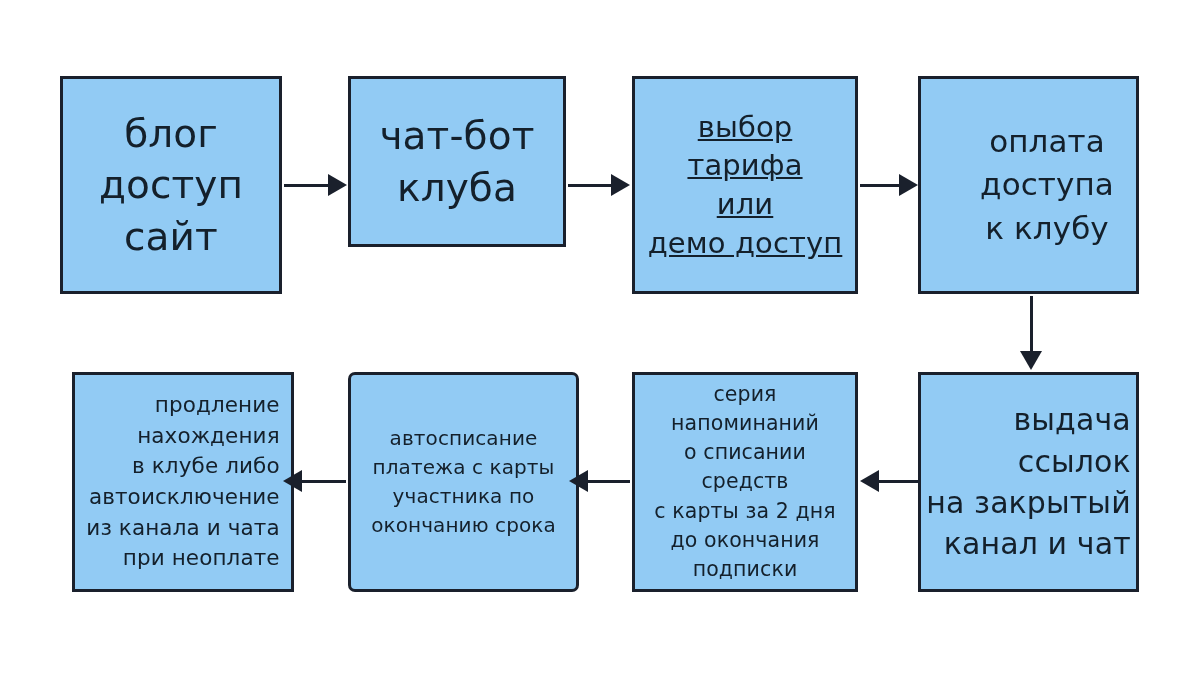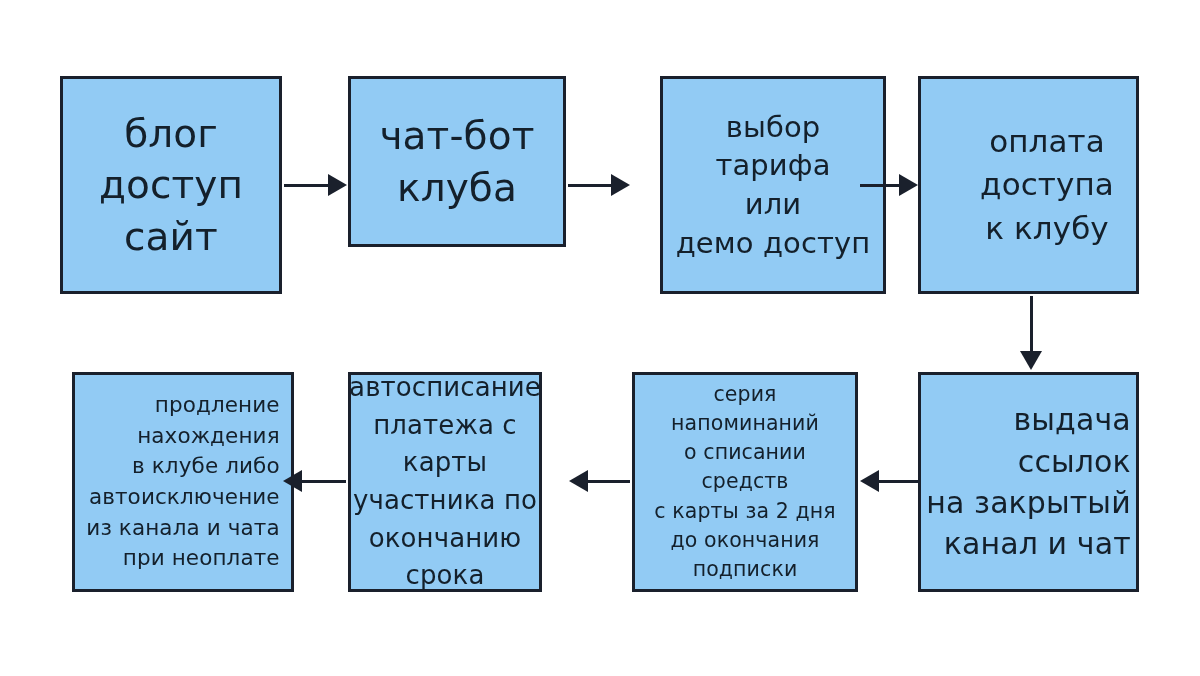--- a/index.html
+++ b/index.html
@@ -35,25 +35,25 @@
     font-family: "DejaVu Sans", "Liberation Sans", sans-serif;
     font-weight: 400;
     line-height: 1.18;
     letter-spacing: 0.1px;
     white-space: pre-line;
     padding: 2px 4px;
   }
   
   #node-blog      { left: 60px;  top: 76px;  width: 222px; height: 218px; font-size: 39px; line-height: 1.32; }
   #node-chatbot   { left: 348px; top: 76px;  width: 218px; height: 171px; font-size: 39px; line-height: 1.32; }
-  #node-tariff    { left: 660px; top: 76px;  width: 226px; height: 218px; font-size: 29px; line-height: 1.33; }
+  #node-tariff    { left: 632px; top: 76px;  width: 226px; height: 218px; font-size: 29px; line-height: 1.33; text-decoration: underline; }
   #node-payment   { left: 918px; top: 76px;  width: 221px; height: 218px; font-size: 31px; line-height: 1.40; padding-left: 41px; }
   
   #node-extend    { left: 72px;  top: 372px; width: 222px; height: 220px; font-size: 21.5px; line-height: 1.42; text-align: right; }
-  #node-autodebit { left: 348px; top: 372px; width: 194px; height: 220px; font-size: 26px; line-height: 1.45; }
+  #node-autodebit { left: 348px; top: 372px; width: 231px; height: 220px; font-size: 20px; line-height: 1.45; border-radius: 7px; }
   #node-reminders { left: 632px; top: 372px; width: 226px; height: 220px; font-size: 20.5px; line-height: 1.42; text-align: center; }
   #node-links     { left: 918px; top: 372px; width: 221px; height: 220px; font-size: 30px; line-height: 1.38; text-align: right; }
 
   .connector {
     position: absolute;
     pointer-events: none;
   }
   .conn-line-h {
     position: absolute;
     height: 3px;

